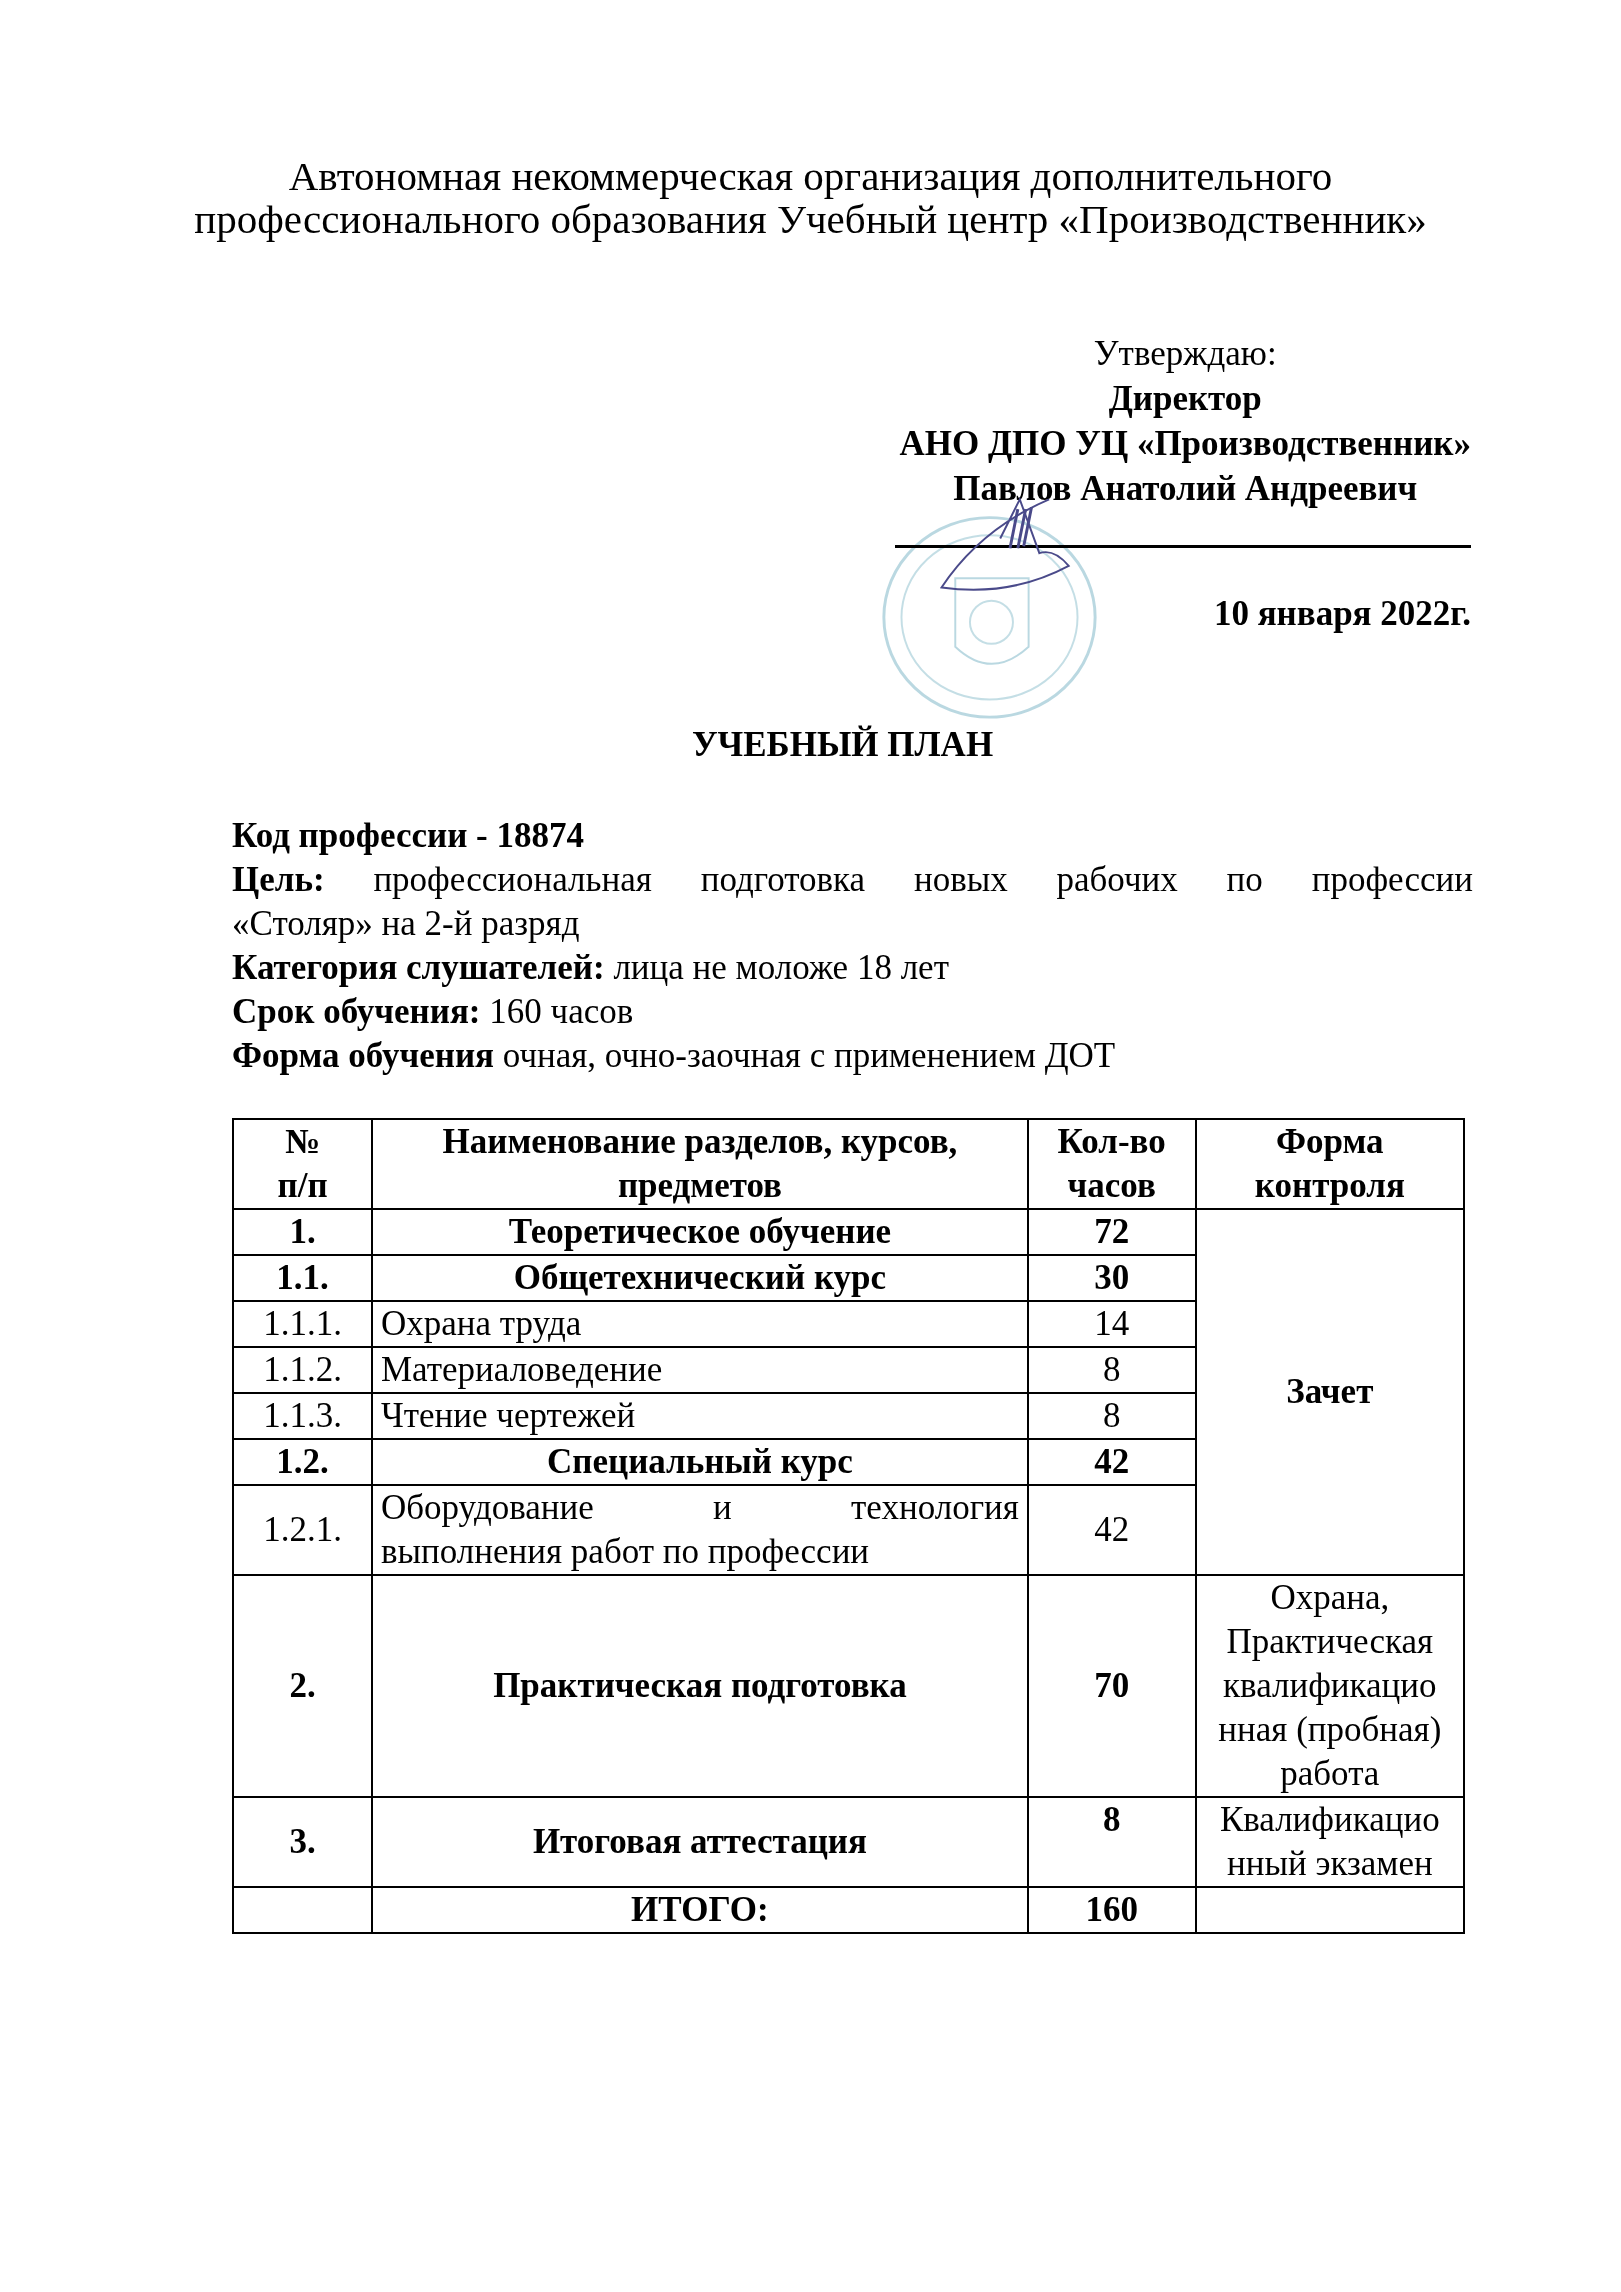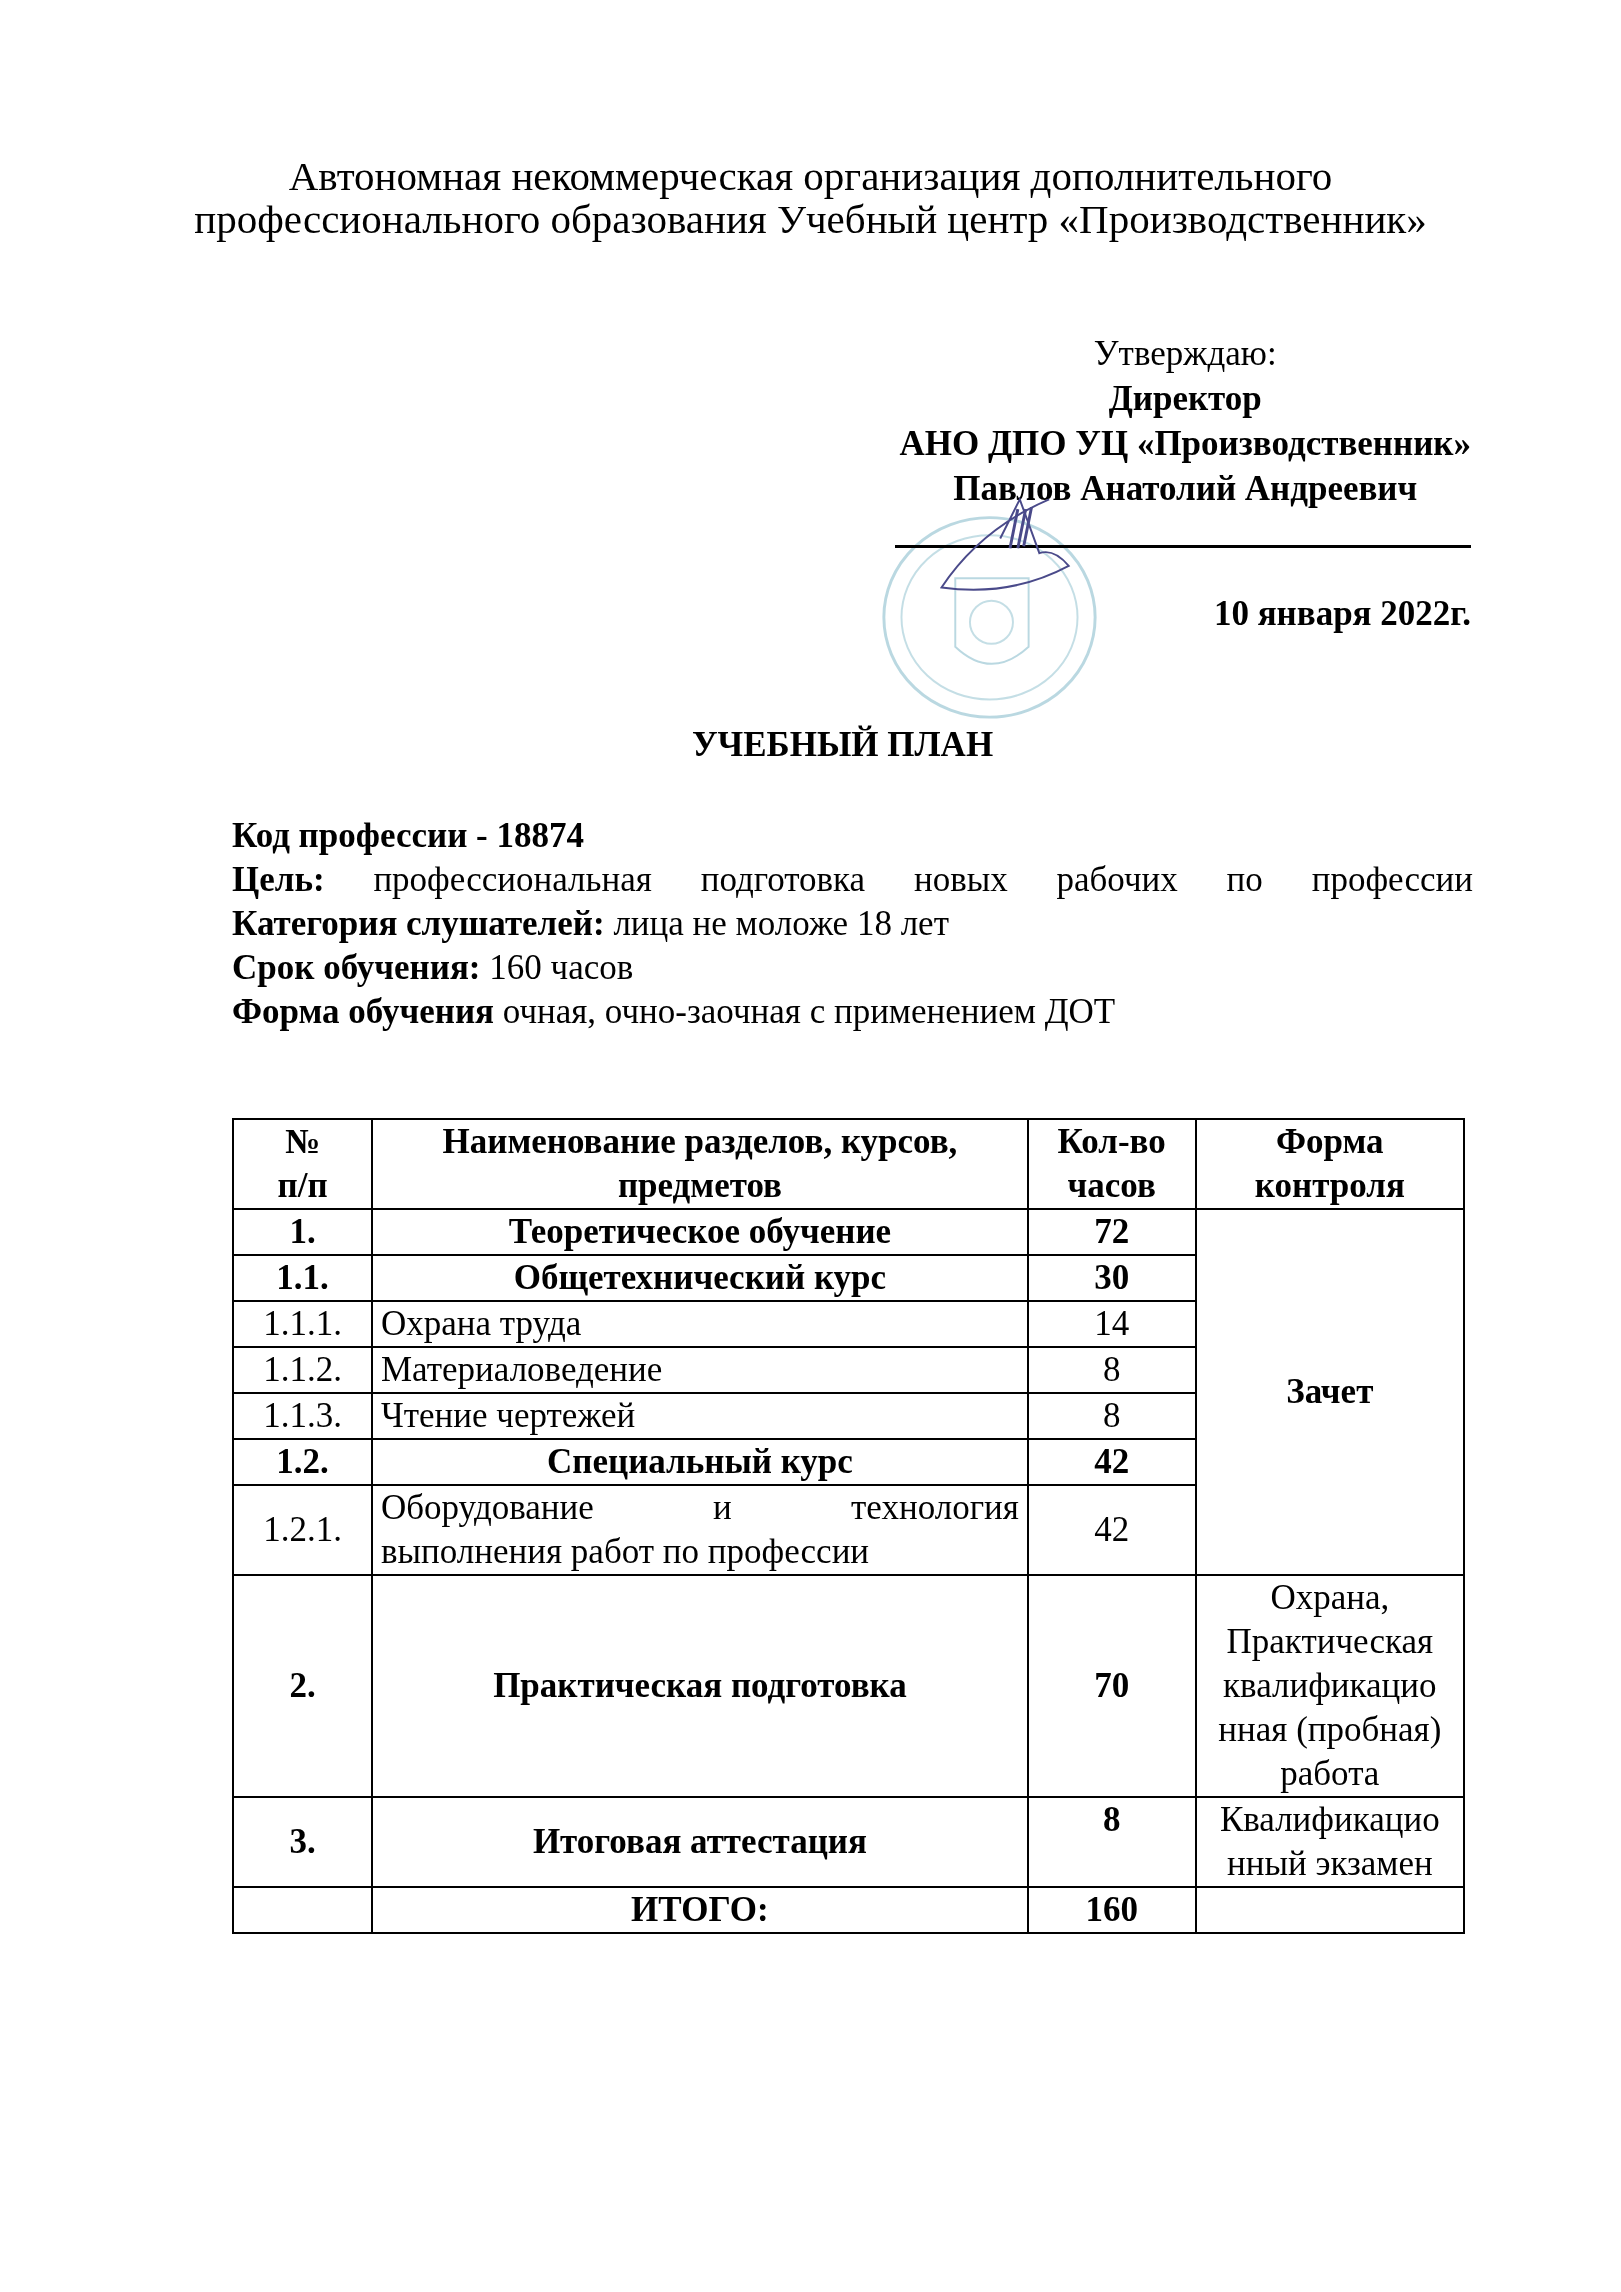--- a/index.html
+++ b/index.html
@@ -60,20 +60,21 @@
   <path d="M118 40 L110 80 M126 40 L118 80 M132 38 L124 78" fill="none" stroke="#4a4a8a" stroke-width="3"></path>
 </svg>
 
 <div class="date">10 января 2022г.</div>
 
 <div class="title">УЧЕБНЫЙ ПЛАН</div>
 
 <div class="info">
   <p><b>Код профессии - 18874</b></p>
   <p class="j"><b>Цель:</b> <span>профессиональная подготовка новых рабочих по профессии</span></p>
+  <p><span>«Столяр» на 2-й разряд</span></p>
   <p><b>Категория слушателей:</b> <span>лица не моложе 18 лет</span></p>
   <p><b>Срок обучения:</b> <span>160 часов</span></p>
   <p><b>Форма обучения</b> <span>очная, очно-заочная с применением ДОТ</span></p>
 </div>
 
 <table class="plan">
   <tbody>
       <tr>
     <th class="c1"><span>№</span><br><span>п/п</span></th>
     <th class="c2"><span>Наименование разделов, курсов,</span><br><span>предметов</span></th>

